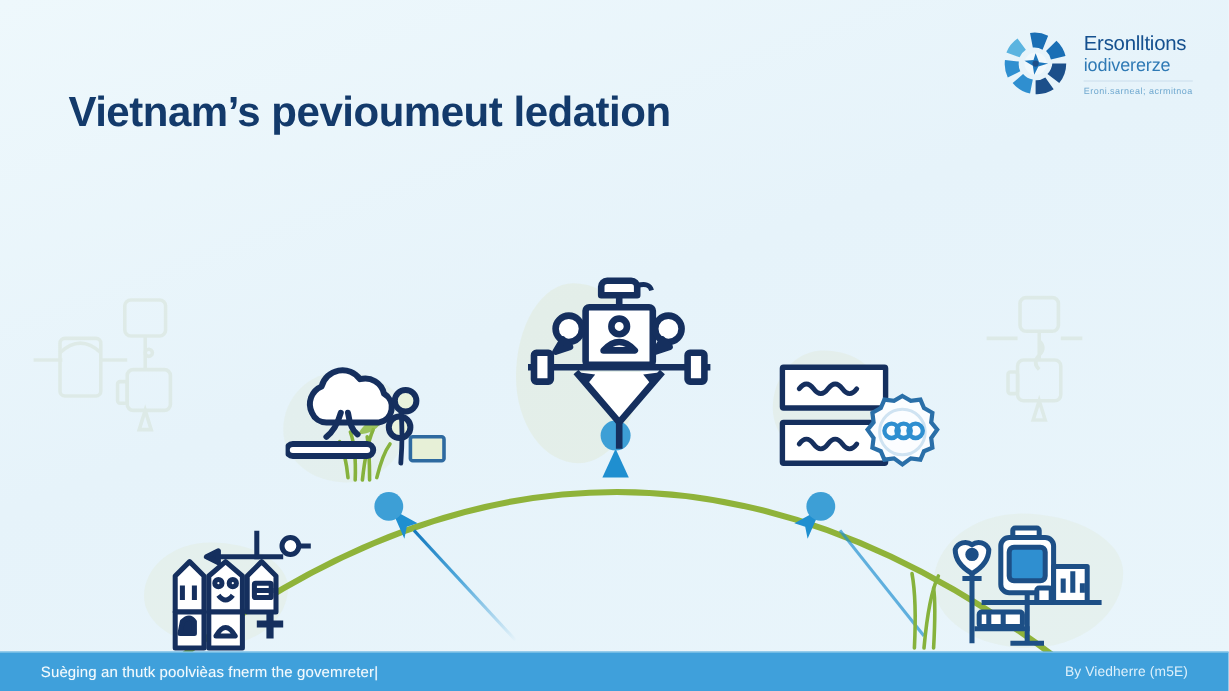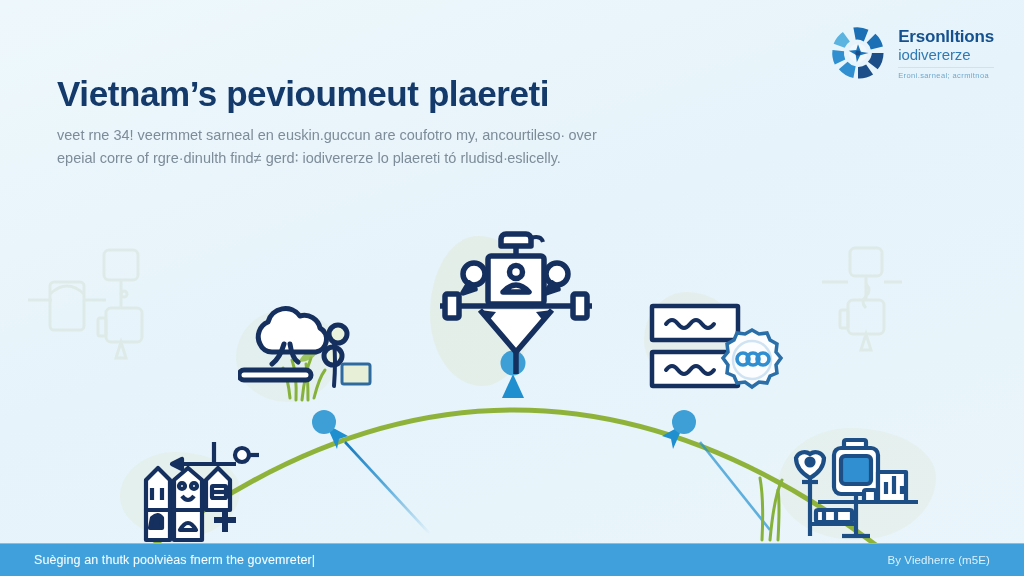--- a/index.html
+++ b/index.html
@@ -60,21 +60,21 @@
   }
 
   
   .logo {
     position:absolute; right:30px; top:24px;
     display:flex; align-items:center; gap:11px;
   }
   .logo-mark { width:58px; height:58px; flex:0 0 58px; }
   .logo-text { padding-top:2px; }
   .logo-l1 {
-    font-size:17px; font-weight:bold; color:#15508f;
+    font-size:17px; font-weight:normal; color:#15508f;
     letter-spacing:-.2px; line-height:1.12;
   }
   .logo-l2 {
     font-size:15px; color:#2f7ab5; line-height:1.2;
     letter-spacing:-.1px;
   }
   .logo-l3 {
     font-size:7.5px; color:#6fa8cf; line-height:1.5;
     letter-spacing:.4px; margin-top:3px;
     border-top:1px solid #cfe2ef; padding-top:2px;
@@ -137,23 +137,22 @@
       <path d="M44 38 q6 6 0 12 q-6 6 0 12"></path>
     </g>
   </svg>
 
   <div class="blob blob-a"></div>
   <div class="blob blob-b"></div>
   <div class="blob blob-c"></div>
   <div class="blob blob-d"></div>
   <div class="blob blob-e"></div>
 
-  <div class="title">Vietnam’s pevioumeut plaereti</div>
-
-  <div class="subtitle">veet rne 34! veermmet sarneal en euskin.guccun are coufotro my, ancourtileso∙ over epeial corre of rgre·dinulth find≠ gerd∶ iodivererze lo plaereti tó rludisd∙eslicelly.</div>
+  <div class="title">Vietnam’s pevioumeut ledation</div>
+
 
   <div class="logo">
     <svg class="logo-mark" viewBox="0 0 100 100">
       <g transform="translate(50,50)">
         <g fill="#1a6fb5">
           <path d="M-8 -44 A44 44 0 0 1 18 -40 L10 -20 A24 24 0 0 0 -4 -23 Z"></path>
           <path d="M30 -33 A44 44 0 0 1 43 -11 L22 -6 A24 24 0 0 0 15 -18 Z"></path>
         </g>
         <g fill="#1c4f8a">
           <path d="M44 0 A44 44 0 0 1 34 28 L17 15 A24 24 0 0 0 24 0 Z"></path>

